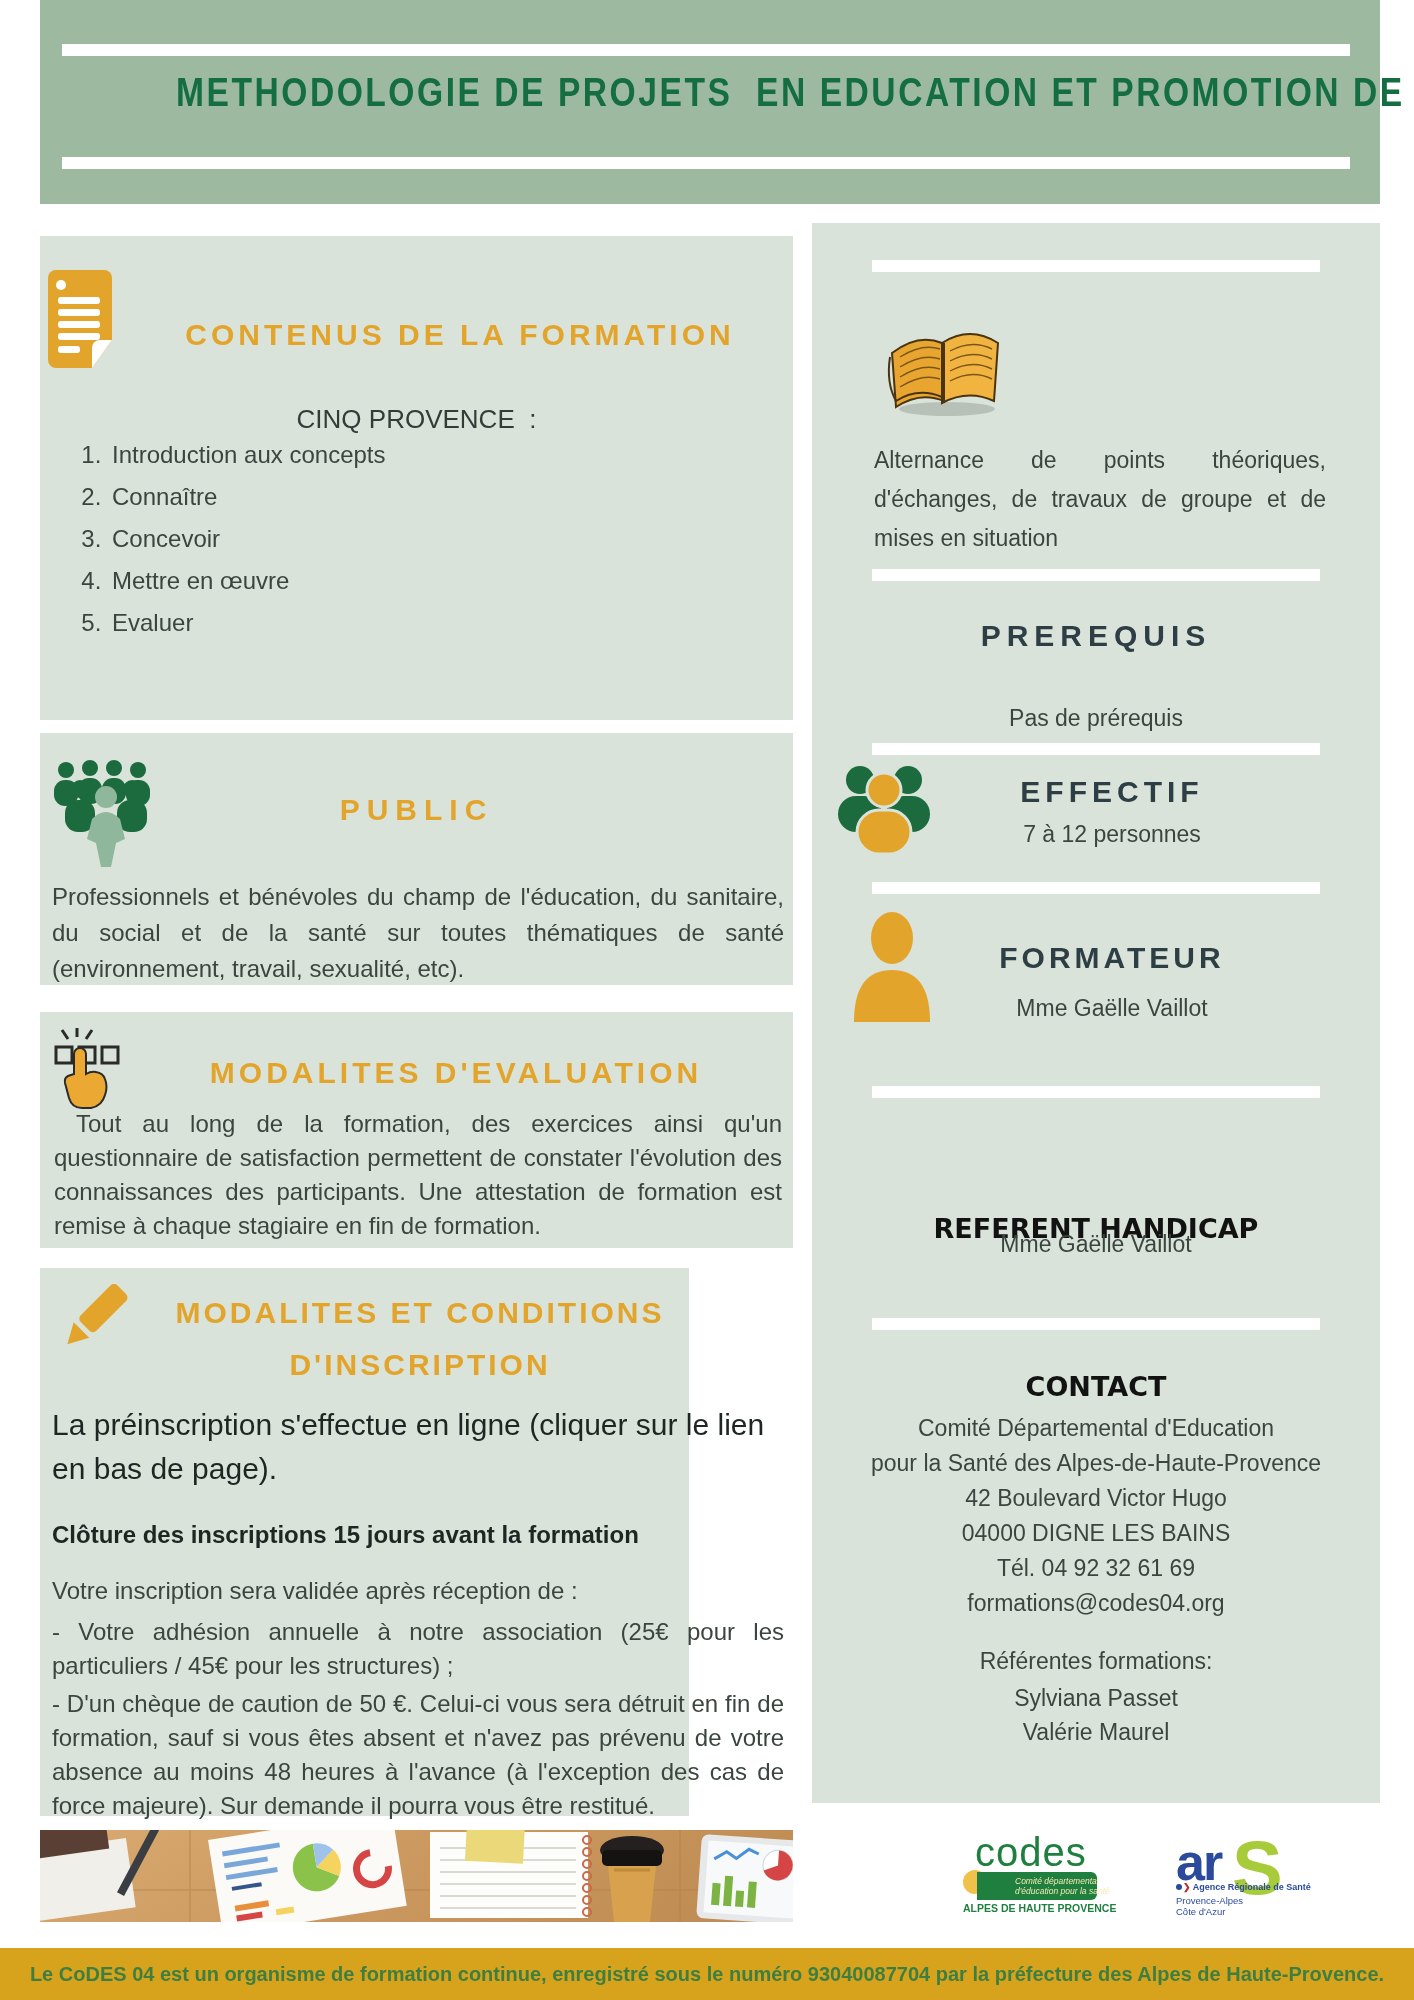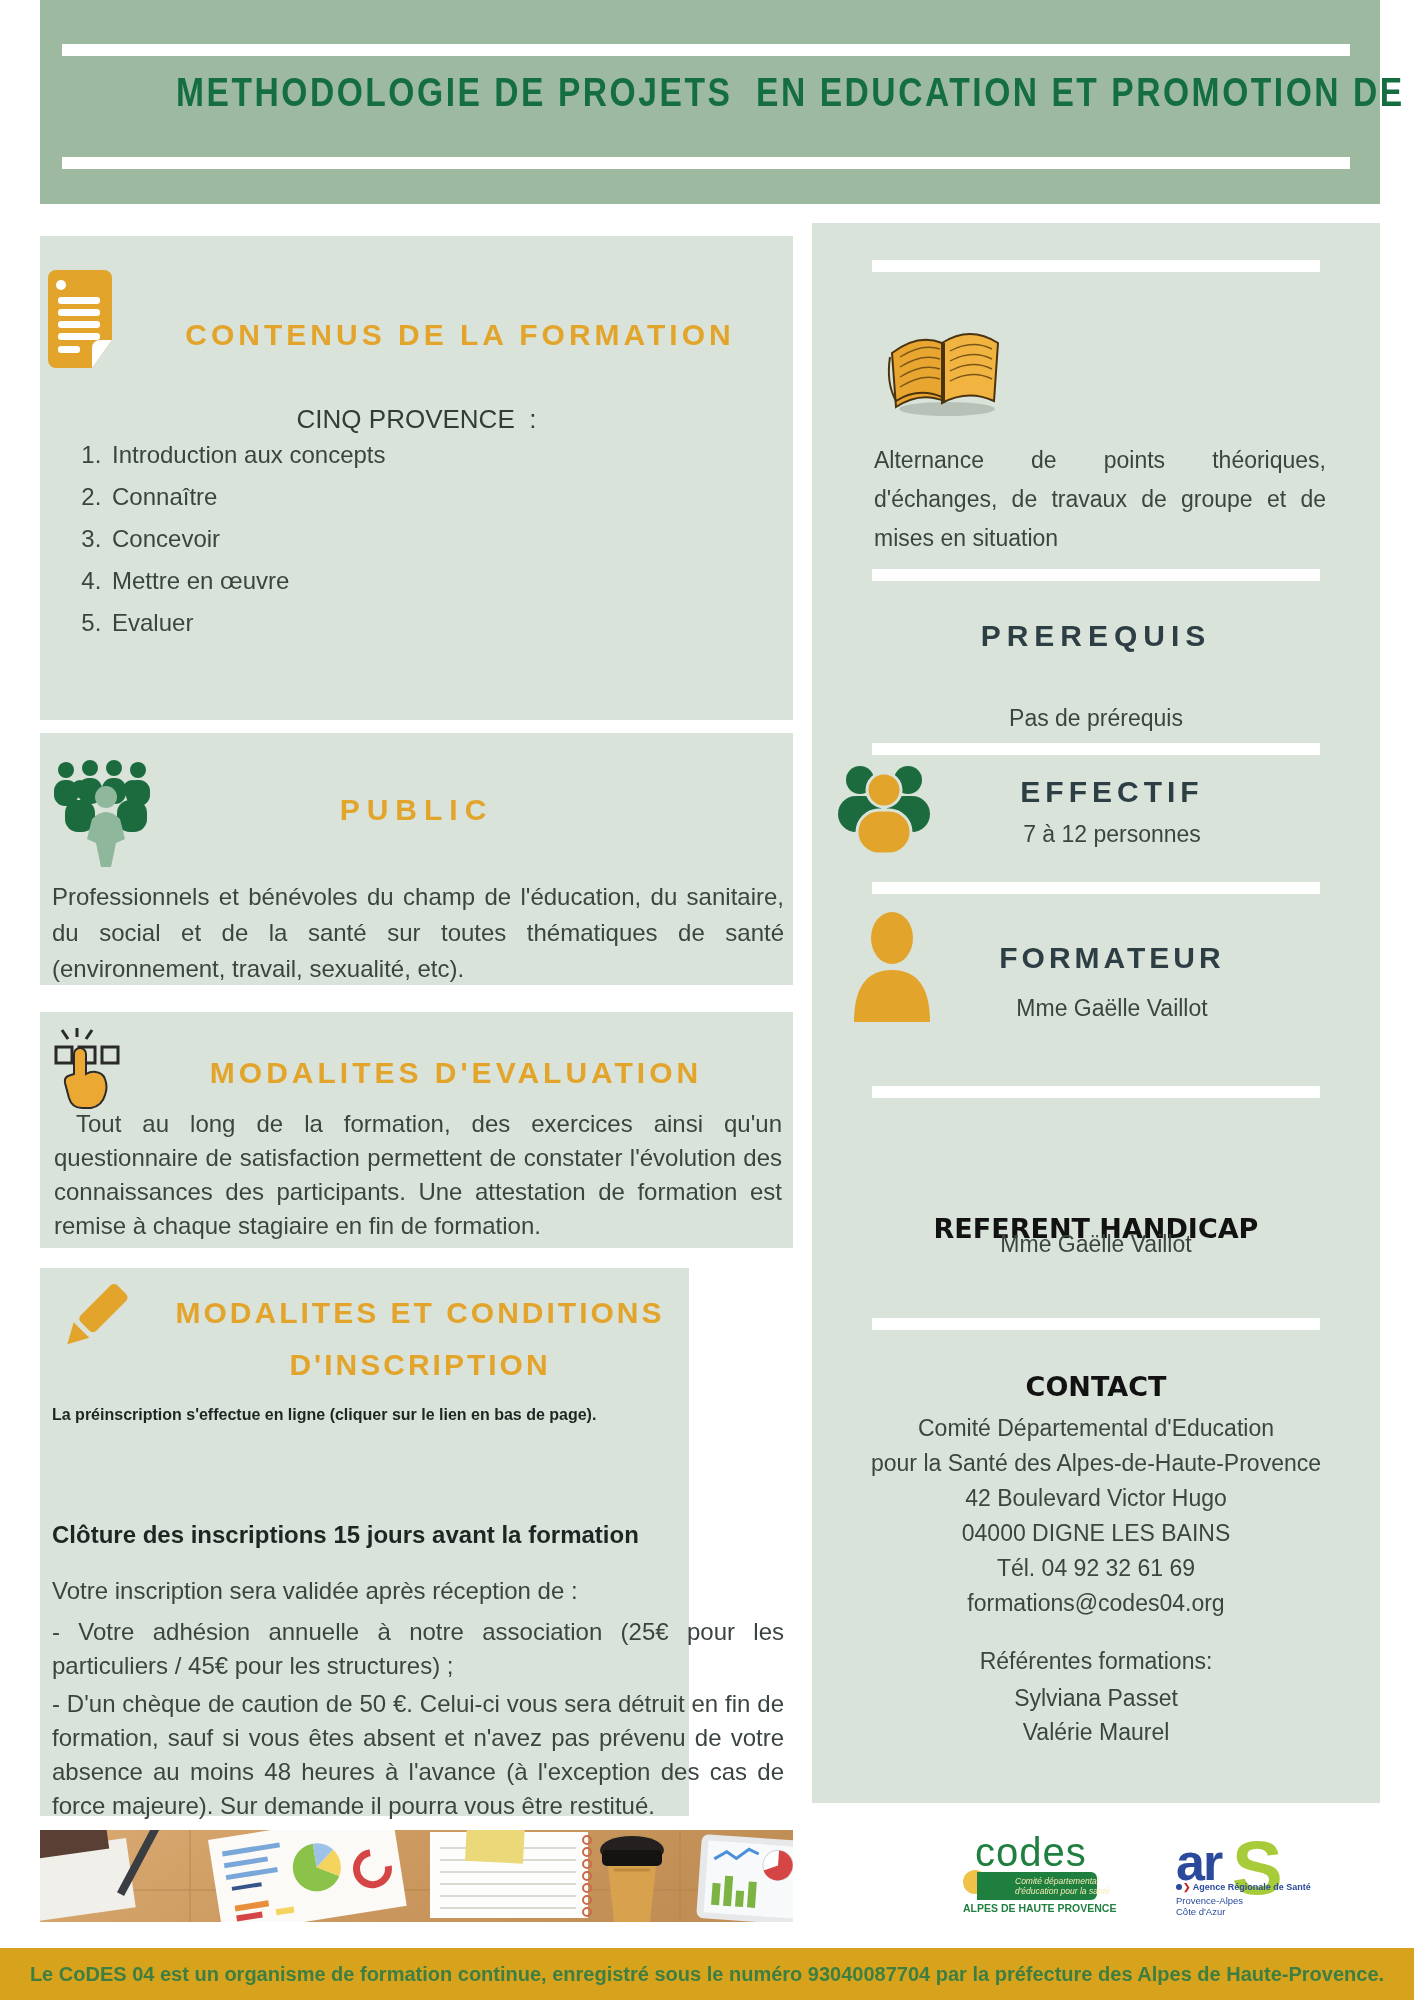--- a/index.html
+++ b/index.html
@@ -44,21 +44,21 @@
 
   
   .click-icon{left:14px;top:14px;}
   .eval-title{left:106px;top:44px;width:620px;font-size:30px;letter-spacing:4px;}
   .eval-body{left:14px;top:95px;width:728px;font-size:24px;line-height:1.42;text-align:justify;text-indent:22px;}
 
   
   .pen-icon{left:26px;top:14px;}
   .inscr-title1{left:90px;top:28px;width:580px;font-size:30px;letter-spacing:3px;}
   .inscr-title2{left:90px;top:80px;width:580px;font-size:30px;letter-spacing:3px;}
-  .inscr-bold1{left:12px;top:135px;width:732px;font-size:16px;font-weight:bold;line-height:1.45;color:#1d2622;}
+  .inscr-bold1{left:12px;top:135px;width:732px;font-size:30px;font-weight:normal;line-height:1.45;color:#1d2622;}
   .inscr-bold2{left:12px;top:253px;width:732px;font-size:24px;font-weight:bold;color:#1d2622;}
   .inscr-intro{left:12px;top:309px;width:732px;font-size:24px;}
   .inscr-item1{left:12px;top:347px;width:732px;font-size:24px;line-height:1.42;text-align:justify;}
   .inscr-item2{left:12px;top:419px;width:732px;font-size:24px;line-height:1.42;text-align:justify;}
 
   
   .divider{position:absolute;left:60px;width:448px;height:12px;background:#ffffff;}
   .d1{top:37px;} .d2{top:346px;} .d3{top:520px;} .d4{top:659px;} .d5{top:863px;} .d6{top:1095px;}
   .book-icon{left:72px;top:86px;}
   .methodes-title{left:185px;top:104px;width:350px;font-size:29px;letter-spacing:3px;line-height:1.5;}

